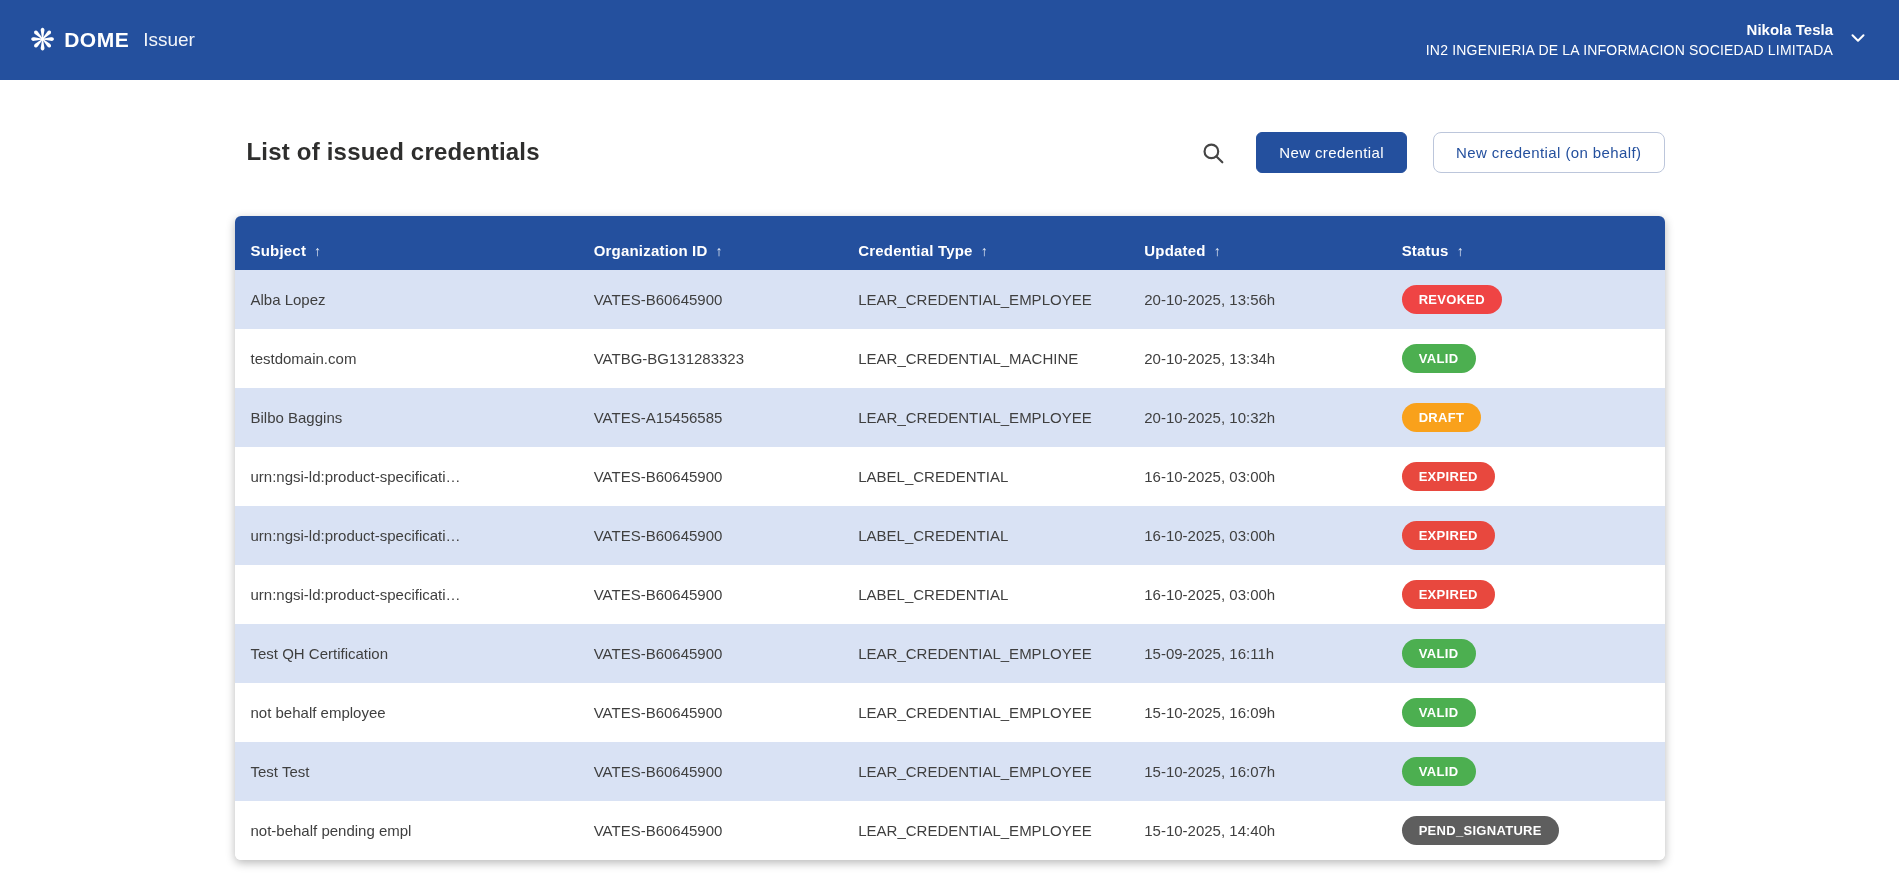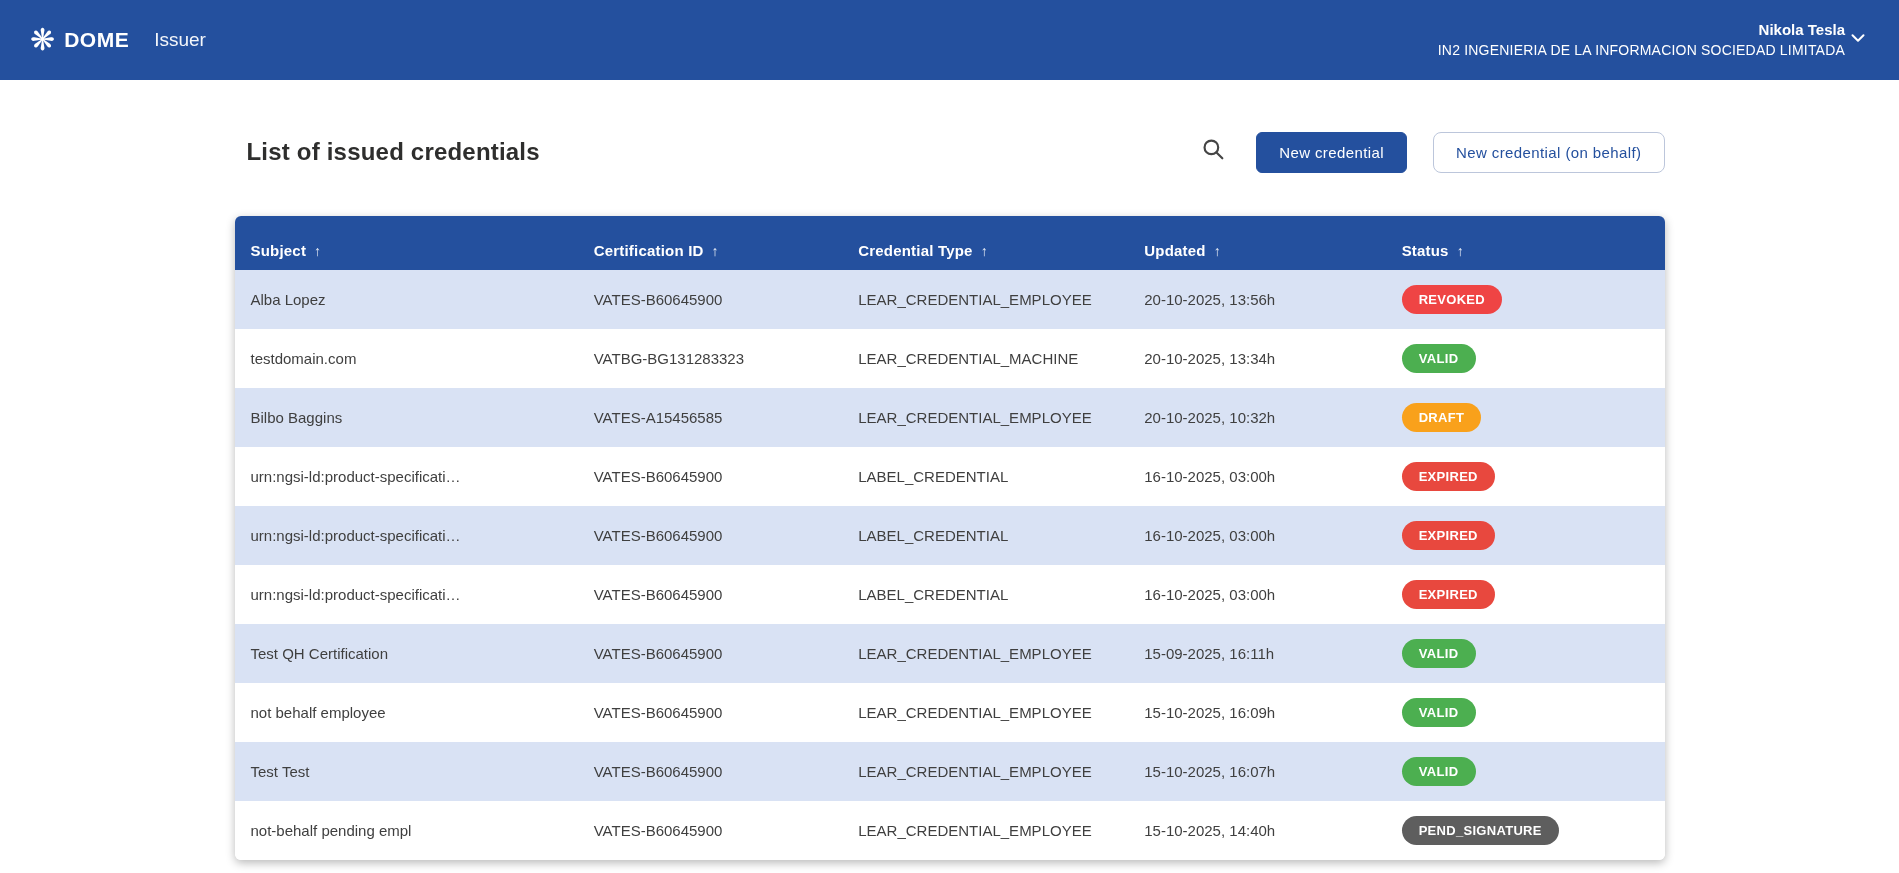--- a/index.html
+++ b/index.html
@@ -17,22 +17,22 @@
     background: #24509E;
     display: flex;
     align-items: center;
     justify-content: space-between;
     padding: 0 30px 0 30px;
     color: #fff;
   }
   .brand { display: flex; align-items: center; gap: 9px; }
   .brand-logo { font-size: 30px; line-height: 1; color: #fff; }
   .brand-bold { font-size: 21px; font-weight: 800; letter-spacing: 0.5px; }
-  .brand-light { font-size: 19px; font-weight: 400; opacity: 0.95; margin-left: 16px; }
-  .user-block { display: flex; align-items: center; gap: 2px; cursor: pointer; }
+  .brand-light { font-size: 19px; font-weight: 400; opacity: 0.95; margin-left: 5px; }
+  .user-block { display: flex; align-items: center; gap: 14px; cursor: pointer; }
   .user-text { text-align: right; line-height: 1.35; }
   .user-name { font-size: 15px; font-weight: 700; }
   .user-org { font-size: 14px; font-weight: 400; letter-spacing: 0.2px; }
 
   
   .container { width: 1430px; margin: 0 auto; }
 
   
   .title-row {
     margin-top: 46px;
@@ -40,21 +40,21 @@
     align-items: center;
     justify-content: space-between;
   }
   .page-title {
     font-size: 24px;
     font-weight: 800;
     color: #2e2e2d;
     letter-spacing: 0.2px;
     margin: 12px;
   }
-  .title-actions { display: flex; align-items: flex-start; gap: 26px; }
+  .title-actions { display: flex; align-items: flex-end; gap: 26px; }
   .search-btn {
     background: none; border: none; padding: 4px; cursor: pointer;
     display: flex; align-items: center;
   }
   .btn {
     font-family: "Liberation Sans", sans-serif;
     font-size: 15px;
     letter-spacing: 0.4px;
     padding: 12px 22px;
     border-radius: 6px;
@@ -209,21 +209,21 @@
       <colgroup>
         <col class="c-subject">
           <col class="c-org">
           <col class="c-type">
           <col class="c-updated">
           <col class="c-status">
       </colgroup>
       <thead>
         <tr>
           <th><span>Subject</span><span class="sort-arrow">↑</span></th>
-          <th><span>Certification ID</span><span class="sort-arrow">↑</span></th>
+          <th><span>Organization ID</span><span class="sort-arrow">↑</span></th>
           <th><span>Credential Type</span><span class="sort-arrow">↑</span></th>
           <th><span>Updated</span><span class="sort-arrow">↑</span></th>
           <th><span>Status</span><span class="sort-arrow">↑</span></th>
         </tr>
       </thead>
       <tbody>
           <tr class="row-alt">
     <td>Alba Lopez</td>
     <td>VATES-B60645900</td>
     <td>LEAR_CREDENTIAL_EMPLOYEE</td>

